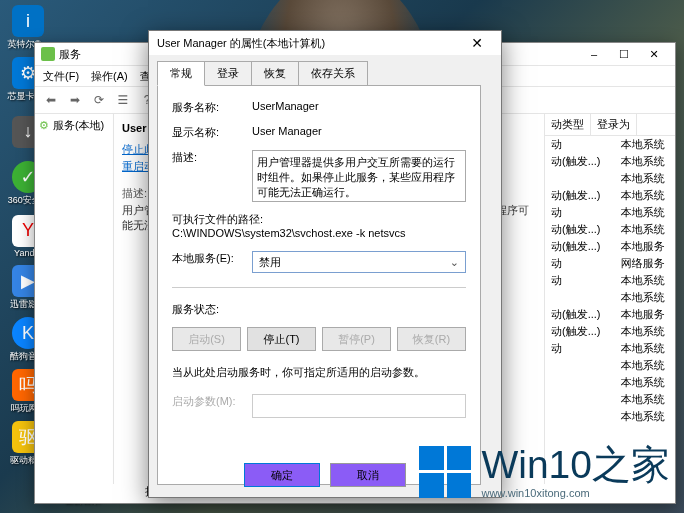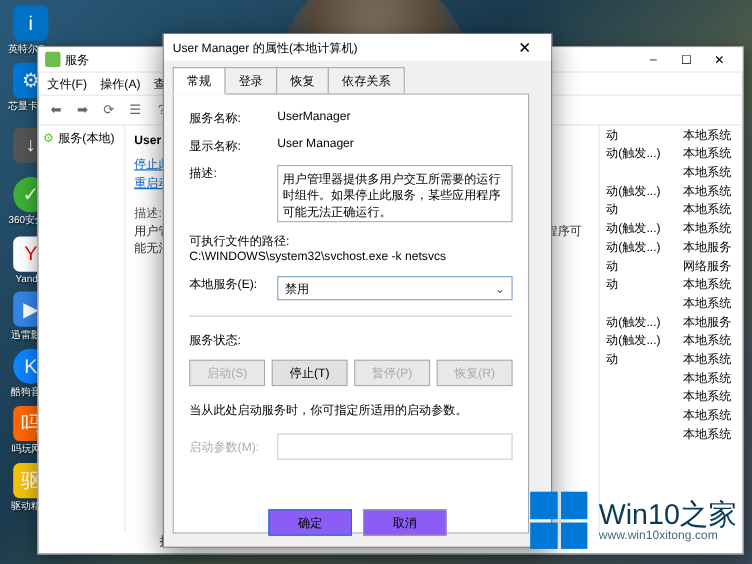--- a/index.html
+++ b/index.html
@@ -63,31 +63,31 @@
 .path-label{margin-top:8px}
 .path-value{margin-bottom:12px;word-break:break-all}
 .select{flex:1;border:1px solid #7a9fd0;height:20px;display:flex;align-items:center;padding:0 6px;background:#fff;cursor:pointer;position:relative}
 .select::after{content:"⌄";position:absolute;right:6px;color:#555}
 .hr{border:none;border-top:1px solid #ccc;margin:14px 0}
 .btn-row{display:flex;gap:6px;margin-top:8px}
 .dlg-btn{flex:1;height:22px;border:1px solid #aaa;background:#e8e8e8;display:flex;align-items:center;justify-content:center;cursor:pointer;color:#888}
 .dlg-btn.disabled{color:#aaa;cursor:default}
 .dlg-btn.enabled{background:#e1e1e1;color:#000}
 .note{margin-top:14px;font-size:11px}
-.param-row{display:flex;align-items:center;margin-top:14px}
+.param-row{display:flex;margin-top:14px}
 .param-row .field-label{color:#aaa}
 .param-input{flex:1;height:20px;border:1px solid #ccc;background:#fff}
 .dlg-footer{position:absolute;bottom:10px;left:0;right:0;display:flex;justify-content:center;gap:10px}
 .footer-btn{width:74px;height:22px;border:1px solid #999;background:#8b5cf6;display:flex;align-items:center;justify-content:center;cursor:pointer}
 .footer-btn.primary{border:1px solid #0078d7;background:#8b5cf6}
 .watermark{position:absolute;right:14px;bottom:14px;display:flex;align-items:center;gap:10px}
 .watermark .wm-logo{width:52px;height:52px;display:grid;grid-template-columns:1fr 1fr;grid-template-rows:1fr 1fr;gap:3px}
 .watermark .wm-logo div{background:#0078d7}
 .watermark .wm-text{color:#0a3a5a;line-height:1.1}
-.watermark .wm-text .big{font-size:26px;font-weight:300}
+.watermark .wm-text .big{font-size:39px;font-weight:300}
 .watermark .wm-text .small{font-size:11px;color:#4a6a7a}
 </style>
 </head>
 <body>
 
 <div class="desktop">
   <div class="desktop-person"></div>
 </div>
 
 <div class="icons-col" id="icons-col">
@@ -171,20 +171,24 @@
     <div class="svc-main">
       <div class="svc-title">User Manager</div>
       <div class="svc-links">
         <a>停止此</a>
         <a>重启动</a>
       </div>
       <div class="svc-desc-label">描述:</div>
       <div class="svc-desc">用户管理器提供多用户交互所需要的运行时组件。如果停止此服务，某些应用程序可能无法正确运行。</div>
     </div>
     <div class="svc-right">
+      <div class="svc-headers">
+        <div>动类型</div>
+        <div>登录为</div>
+      </div>
       <div class="svc-rows" id="svc-rows">
           <div class="svc-row">
             <div class="c1">动</div>
             <div class="c2">本地系统</div>
           </div>
           <div class="svc-row">
             <div class="c1">动(触发...)</div>
             <div class="c2">本地系统</div>
           </div>
           <div class="svc-row">

